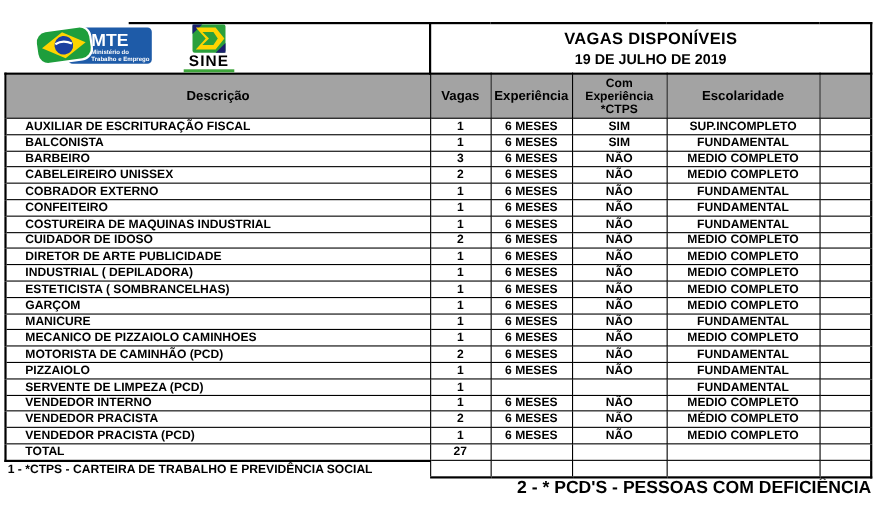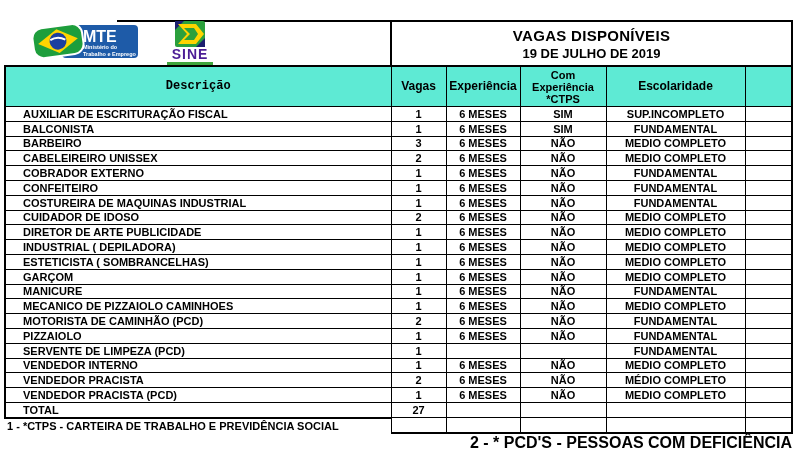--- a/index.html
+++ b/index.html
@@ -21,24 +21,24 @@
   td.logo-cell { border:none; height:41px; vertical-align:middle; }
   .logo-wrap { display:flex; align-items:center; padding-left:26px; gap:28px; }
 
   
   td.title-cell { border:2px solid #000; text-align:center; vertical-align:middle; }
   .doc-title { font-size:15px; line-height:19px; letter-spacing:.3px; }
   .doc-date  { font-size:13px; line-height:17px; }
 
   
   tr.hdr th {
-    background:#5eead4; border:1px solid #000; border-top:2px solid #000;
+    background:#a3a3a3; border:1px solid #000; border-top:2px solid #000;
     font-size:12px; text-align:center; vertical-align:middle; height:39px; line-height:13px;
   }
-  tr.hdr th:first-child { border-left:2px solid #000;font-family:Liberation Mono, monospace; }
+  tr.hdr th:first-child { border-left:2px solid #000; }
   tr.hdr th:last-child  { border-right:2px solid #000; }
   .ctps-lines { font-size:11px; line-height:12px; }
 
   
   tr.dr td {
     border:1px solid #000; font-size:11px; height:13.8px; line-height:12px;
     text-align:center; vertical-align:middle;
   }
   tr.dr td.desc { text-align:left; padding-left:17px; border-left:2px solid #000; }
   tr.dr td:last-child { border-right:2px solid #000; }
@@ -46,21 +46,21 @@
 
   
   tr.xr td { border:1px solid #000; height:14px; font-size:11px; }
   tr.xr td.fnote { border:none; text-align:left; padding-left:2px; vertical-align:middle; }
   tr.xr td:last-child { border-right:2px solid #000; }
   tr.xr td.cb { border-bottom:2px solid #000; }
   tr.fn2 td { border:none; font-size:16px; height:16px; text-align:right; padding-left:2px; vertical-align:bottom; }
 
   
   .sine-block { display:flex; flex-direction:column; align-items:center; line-height:1; }
-  .sine-name { color:#4c1d95; font-size:14px; letter-spacing:1px; margin-top:-1px; }
+  .sine-name { color:#000000; font-size:14px; letter-spacing:1px; margin-top:-1px; }
   .sine-bar { width:46px; height:3px; background:#3FA63C; margin-top:1px; }
 </style>
 </head>
 <body>
 
 <div class="page">
 
   <div class="top-line"></div>
 
   <table class="doc">

